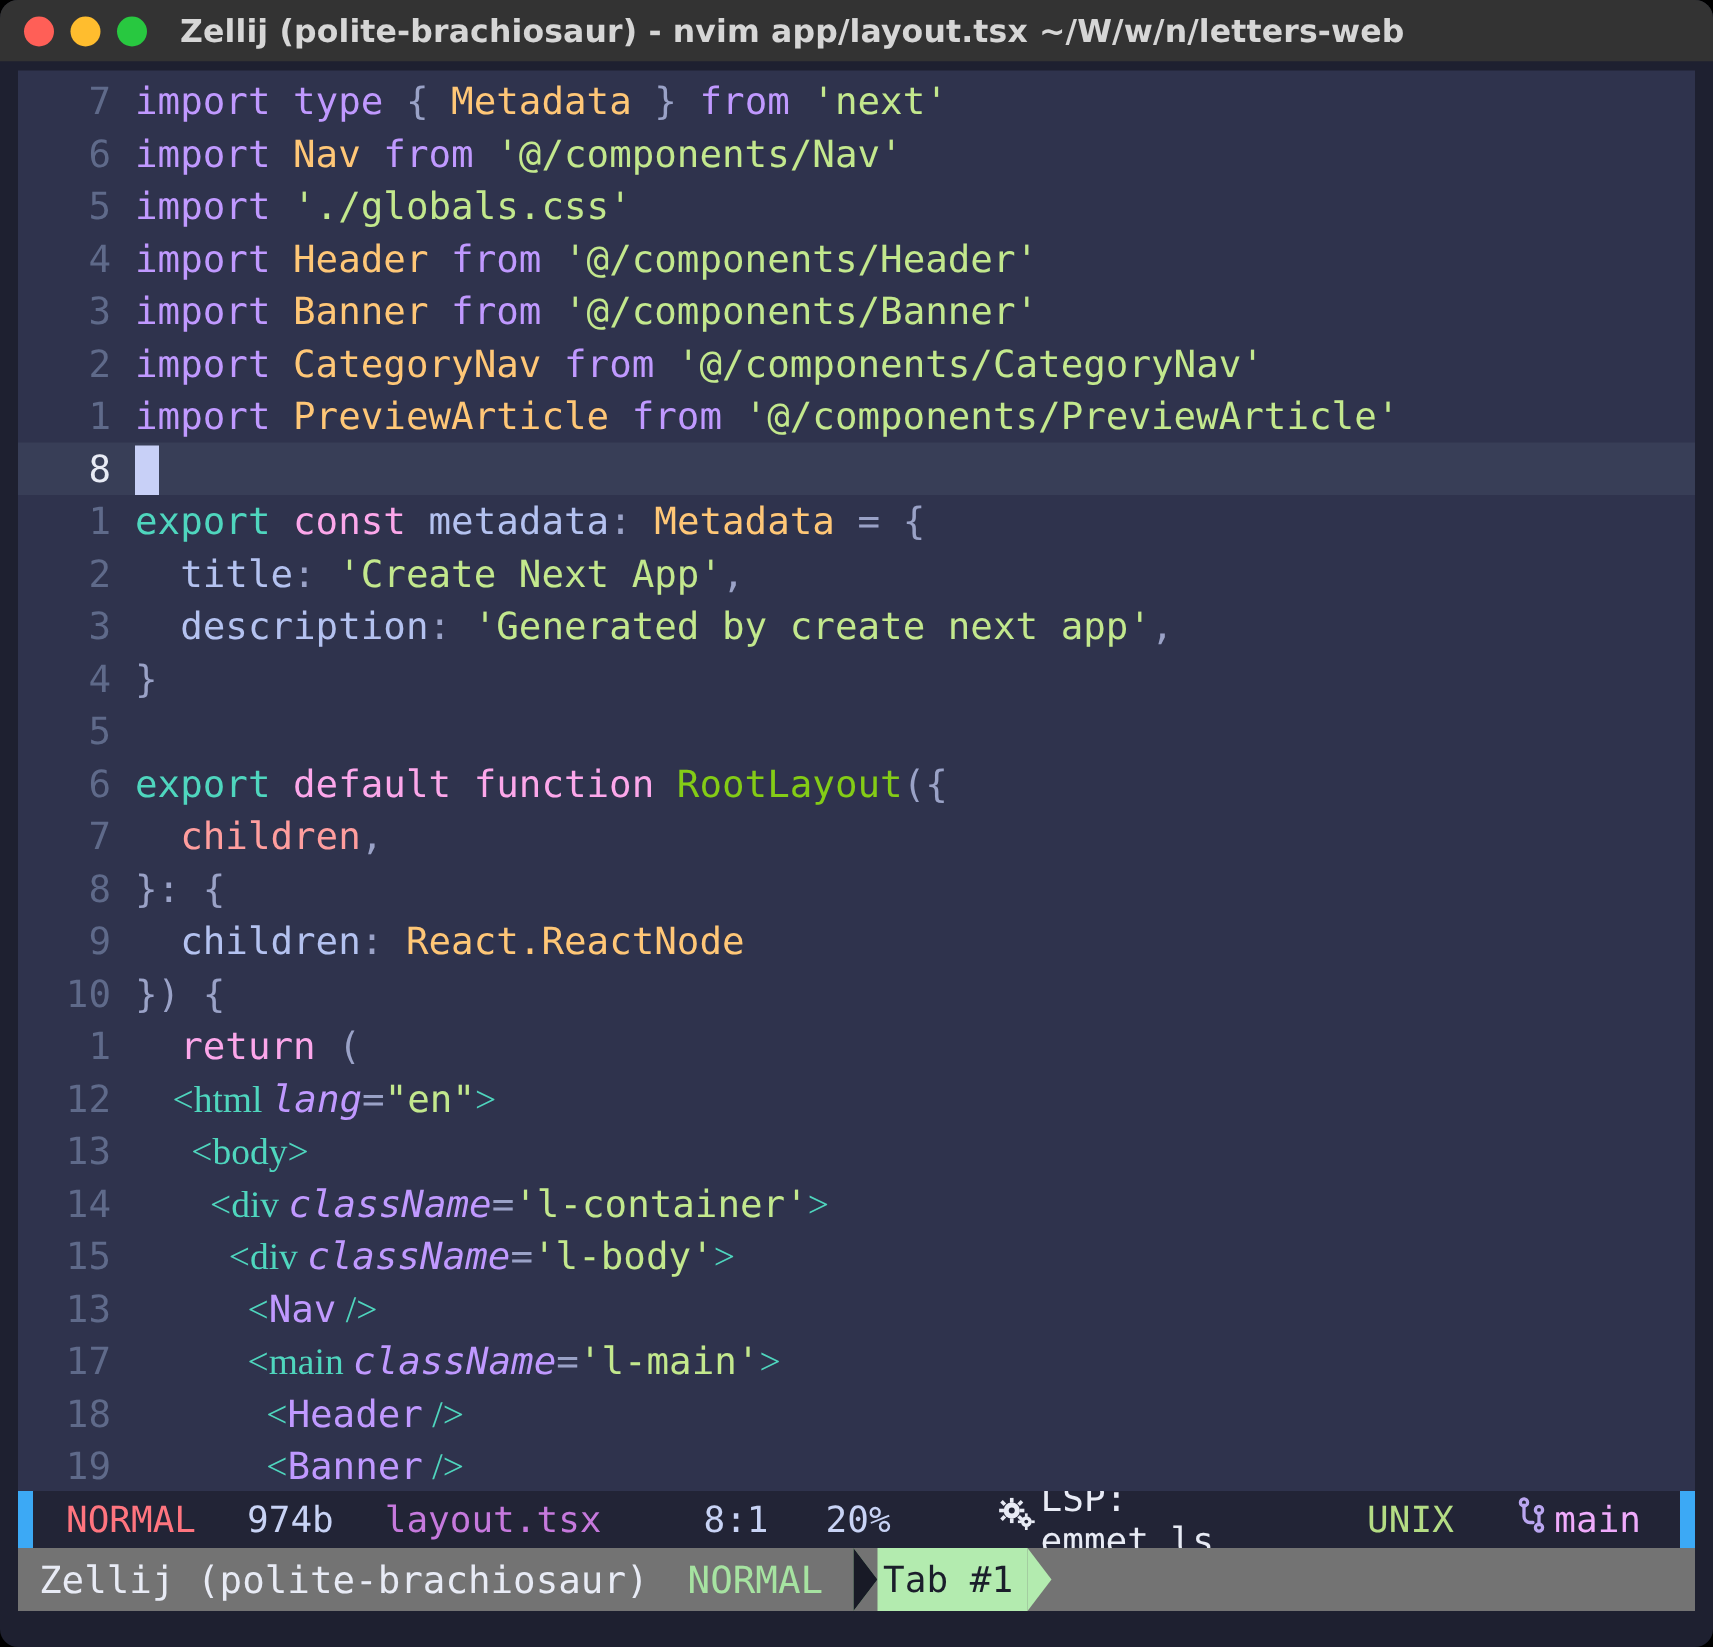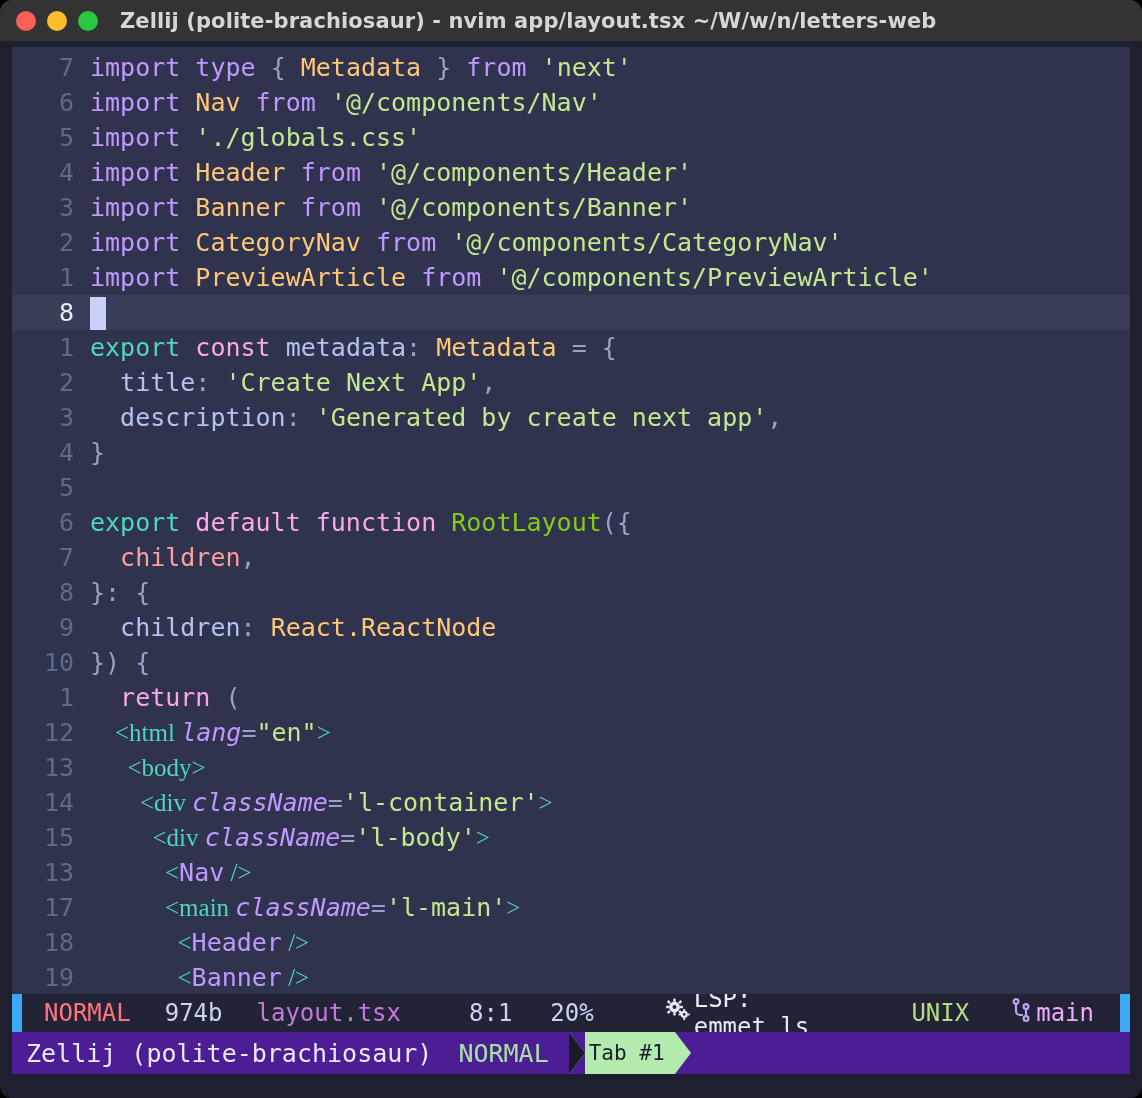--- a/index.html
+++ b/index.html
@@ -148,21 +148,21 @@
   .sl-lsp    { color: #e8ebf5; margin-left: 72px; display:flex; align-items:center; gap: 2px;}
   .sl-enc    { color: #b4dc84; margin-left: 56px; }
   .sl-branch { color: #f0abfc; margin-left: 40px; display:flex; align-items:center; gap:3px; margin-right: 26px;}
   .sl-spacer { flex: 1 1 auto; }
   .gear-icon { display:inline-block; }
   .branch-icon { display:inline-block; }
 
   
   .zellij {
     height: 42px;
-    background: #4c1d95;
+    background: #737373;
     display: flex;
     align-items: center;
     font-size: 25px;
     font-family: "DejaVu Sans Mono", monospace;
     box-sizing: border-box;
     padding-left: 14px;
   }
   .z-session { color: #e8ebf5; }
   .z-mode { color: #a6e3a1; margin-left: 26px; }
   .z-tab-wrap {
@@ -170,21 +170,21 @@
     display: flex;
     align-items: center;
     height: 42px;
   }
   .z-tab {
     background: #b3ebaf;
     color: #1b1e2b;
     height: 42px;
     line-height: 42px;
     padding: 0 10px 0 4px;
-    font-size: 21px;
+    font-size: 24px;
     display: flex;
     align-items: center;
   }
   .z-arrow-l {
     width: 0; height: 0;
     border-top: 21px solid transparent;
     border-bottom: 21px solid transparent;
     border-left: 16px solid #b3ebaf;
   }
   .z-arrow-r {

